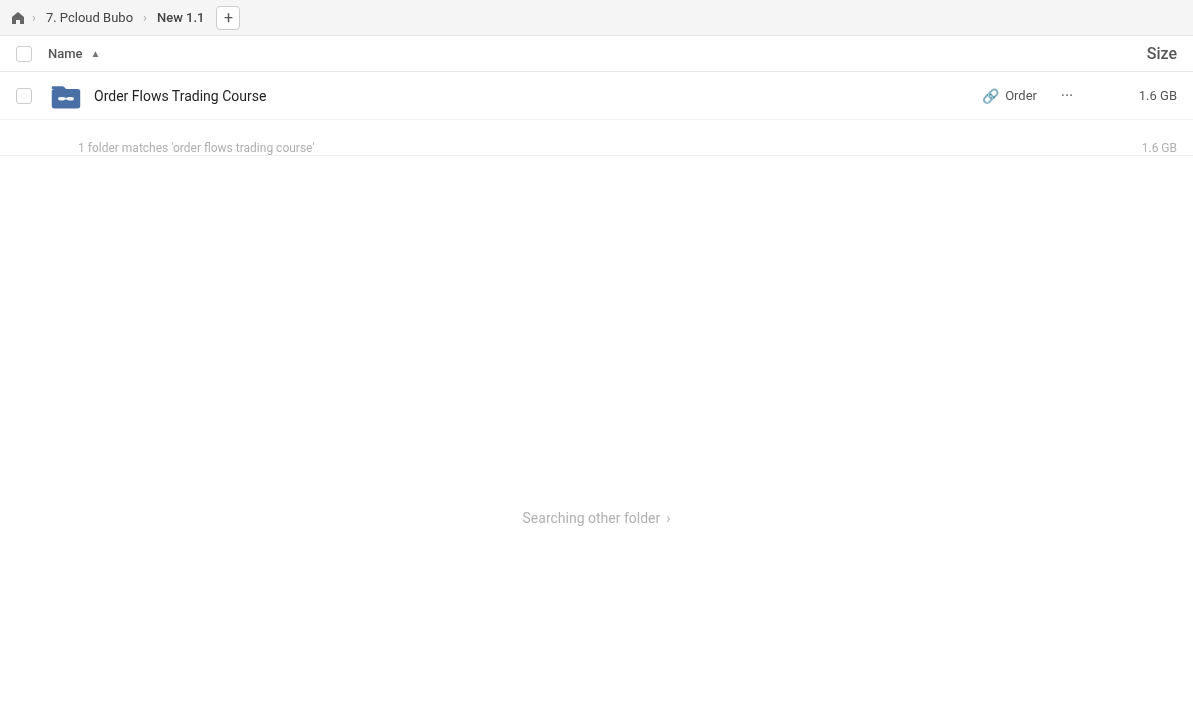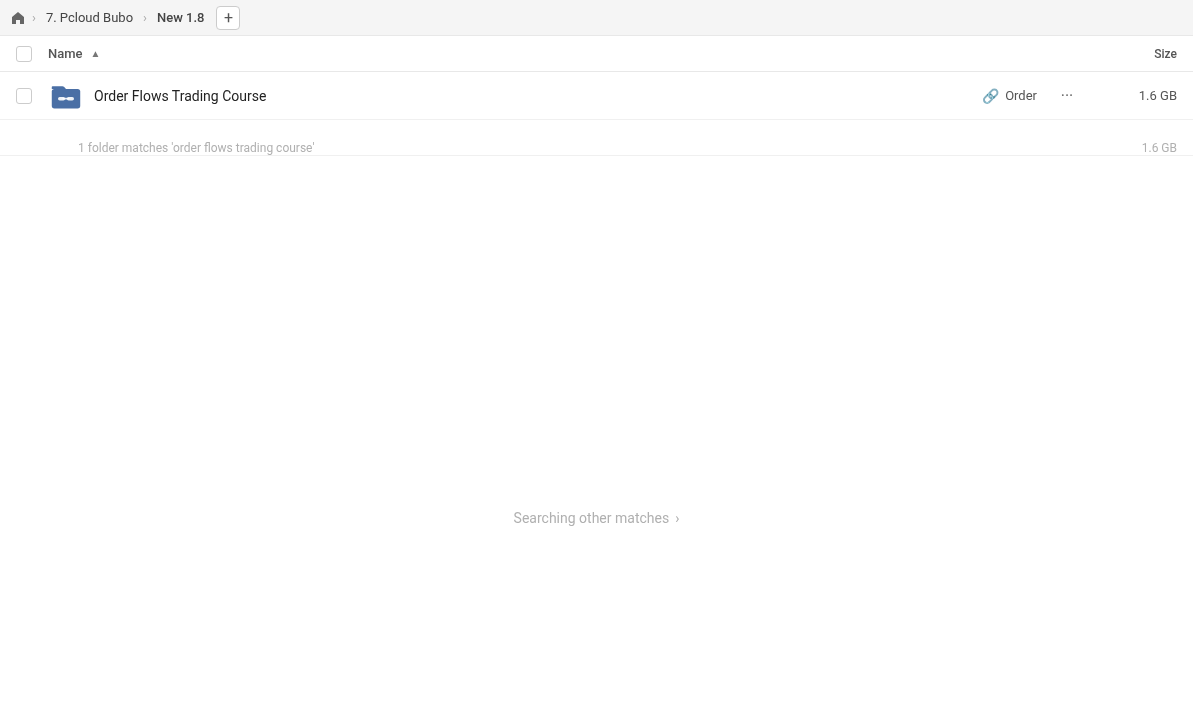--- a/index.html
+++ b/index.html
@@ -96,21 +96,21 @@
     }
 
     .sort-arrow {
       font-size: 10px;
       color: #777;
     }
 
     .col-size {
       width: 80px;
       text-align: right;
-      font-size: 12px;
+      font-size: 16px;
       color: #555;
       font-weight: 500;
     }
 
     
     .file-row {
       display: flex;
       align-items: center;
       height: 48px;
       padding: 0 16px;
@@ -234,21 +234,21 @@
 
 <div class="top-bar">
   <div class="home-icon">
     <svg width="16" height="16" viewBox="0 0 16 16" fill="none" xmlns="http://www.w3.org/2000/svg">
       <path d="M8 2L14 7V14H10V10H6V14H2V7L8 2Z" fill="#666"></path>
     </svg>
   </div>
   <span class="breadcrumb-separator">›</span>
   <span class="breadcrumb-item">7. Pcloud Bubo</span>
   <span class="breadcrumb-separator">›</span>
-  <span class="breadcrumb-item active">New 1.8</span>
+  <span class="breadcrumb-item active">New 1.1</span>
   <div class="breadcrumb-add">+</div>
 </div>
 
 <div class="column-headers">
   <div class="col-checkbox">
     <div class="checkbox-box"></div>
   </div>
   <div class="col-name">
     <span>Name</span>
     <span class="sort-arrow">▲</span>
@@ -289,15 +289,15 @@
 
   <div class="row-size">1.6 GB</div>
 </div>
 
 <div class="match-info-row">
   <span class="match-text">1 folder matches 'order flows trading course'</span>
   <span class="match-size">1.6 GB</span>
 </div>
 
 <div class="searching-other-places">
-  <span>Searching other matches</span>
+  <span>Searching other folder</span>
   <span class="searching-chevron">›</span>
 </div>
 
 </body></html>

